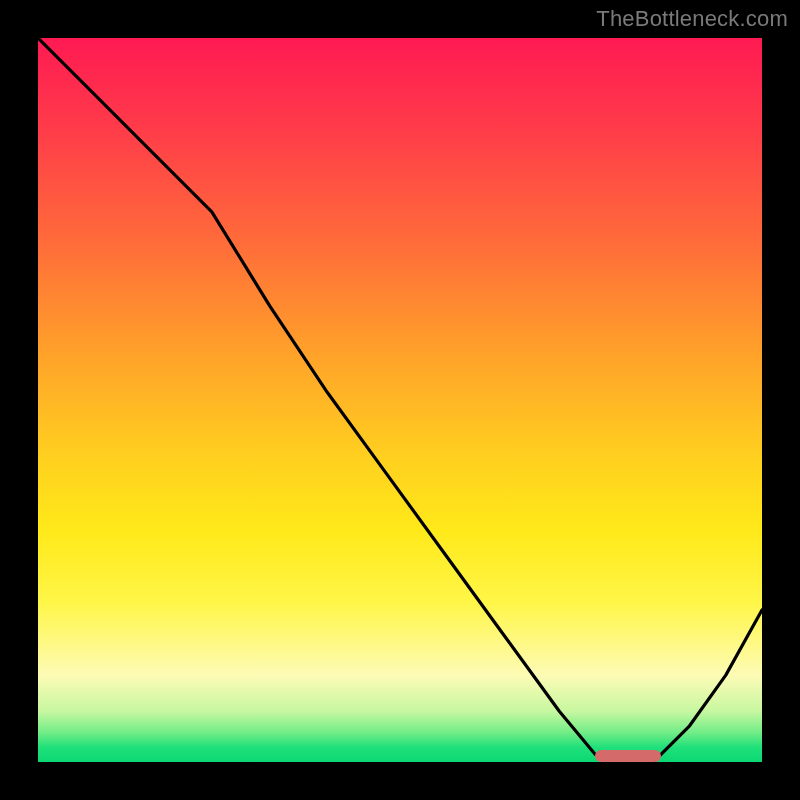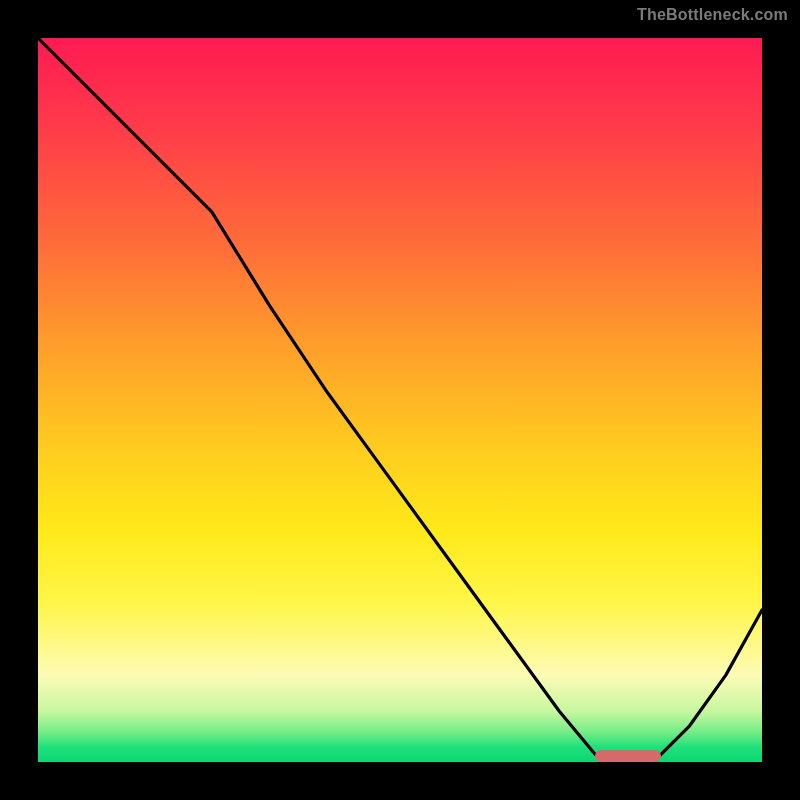--- a/index.html
+++ b/index.html
@@ -8,22 +8,22 @@
     position: relative;
     width: 800px;
     height: 800px;
     background: #000;
   }
   .watermark {
     position: absolute;
     top: 6px;
     right: 12px;
     font-family: Arial, sans-serif;
-    font-size: 16px;
-    font-weight: bold;
+    font-size: 22px;
+    font-weight: normal;
     color: #7a7a7a;
     letter-spacing: 0.2px;
   }
   .plot-frame {
     position: absolute;
     left: 34px;
     top: 34px;
     width: 732px;
     height: 732px;
     border: 4px solid #000;

